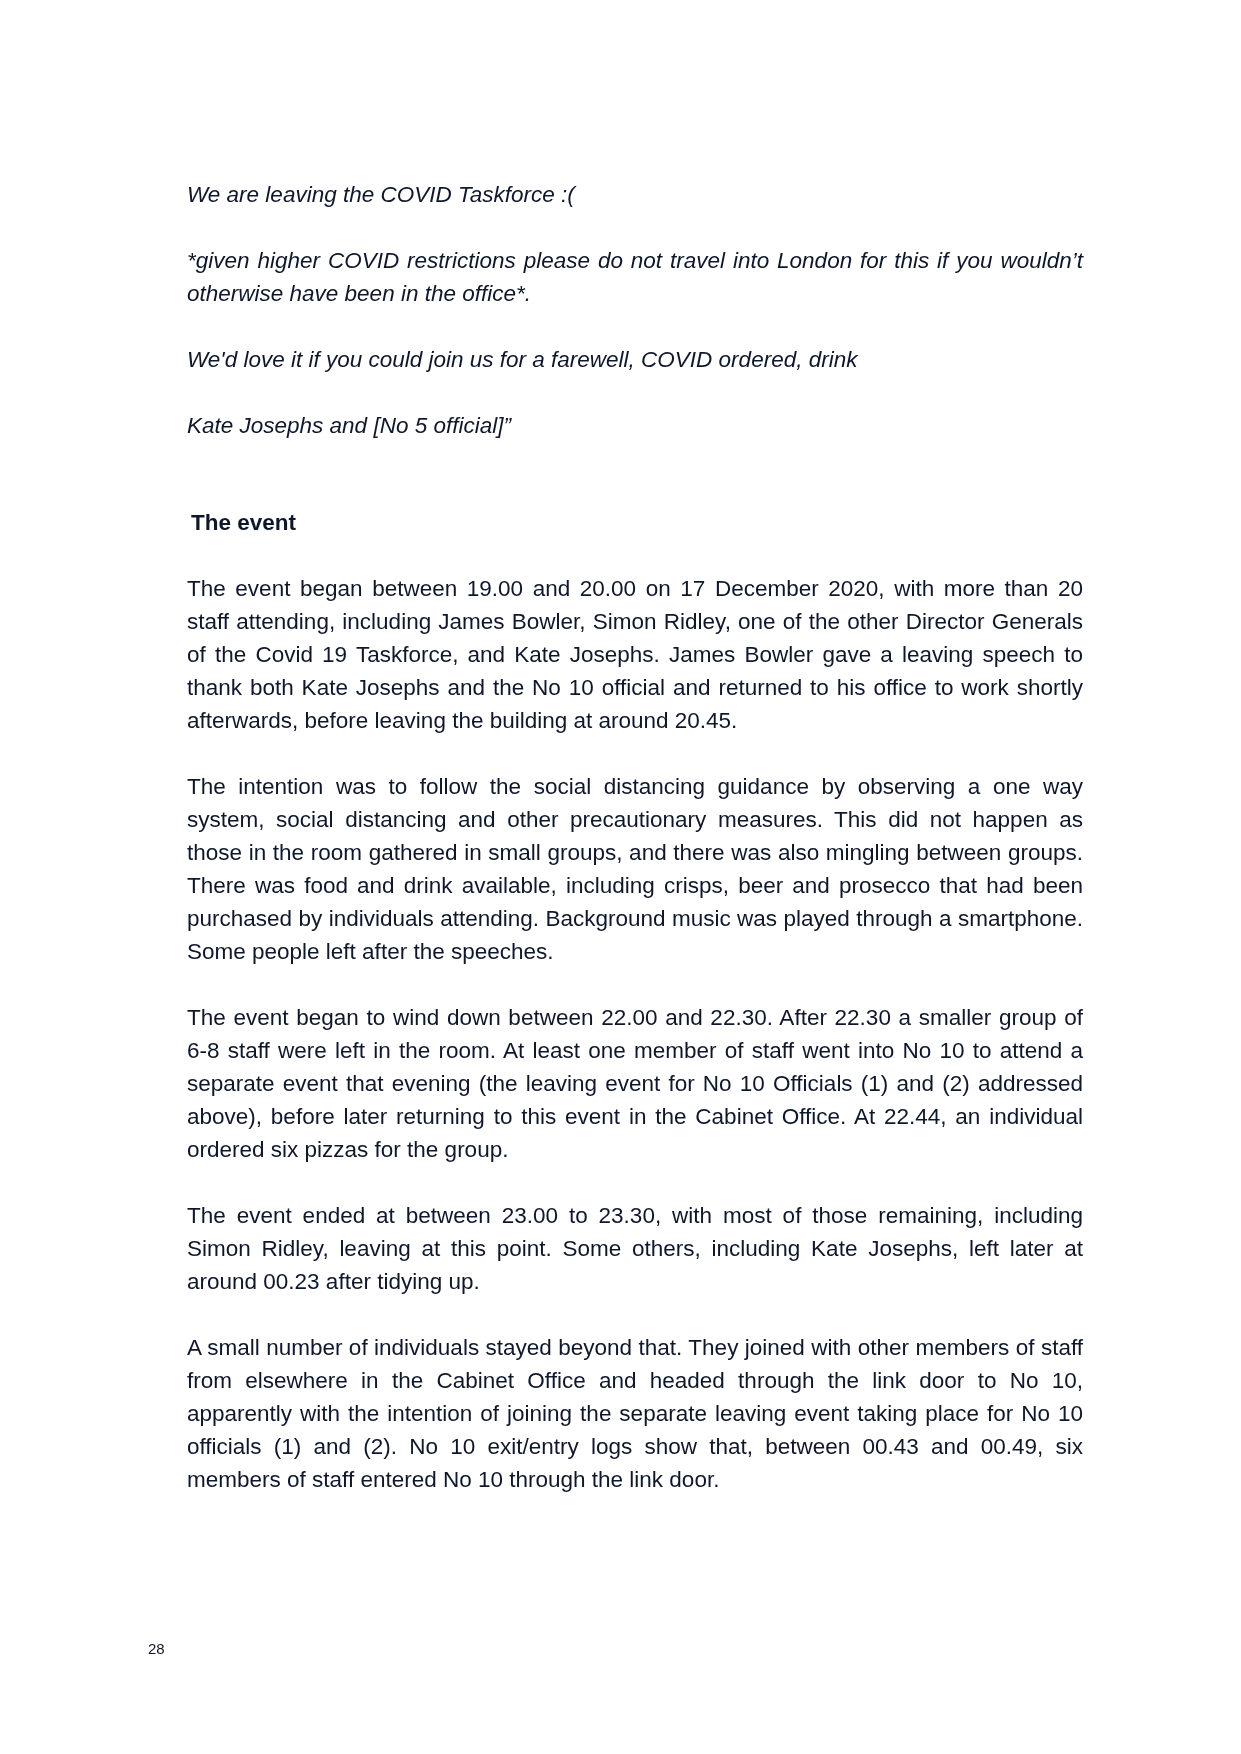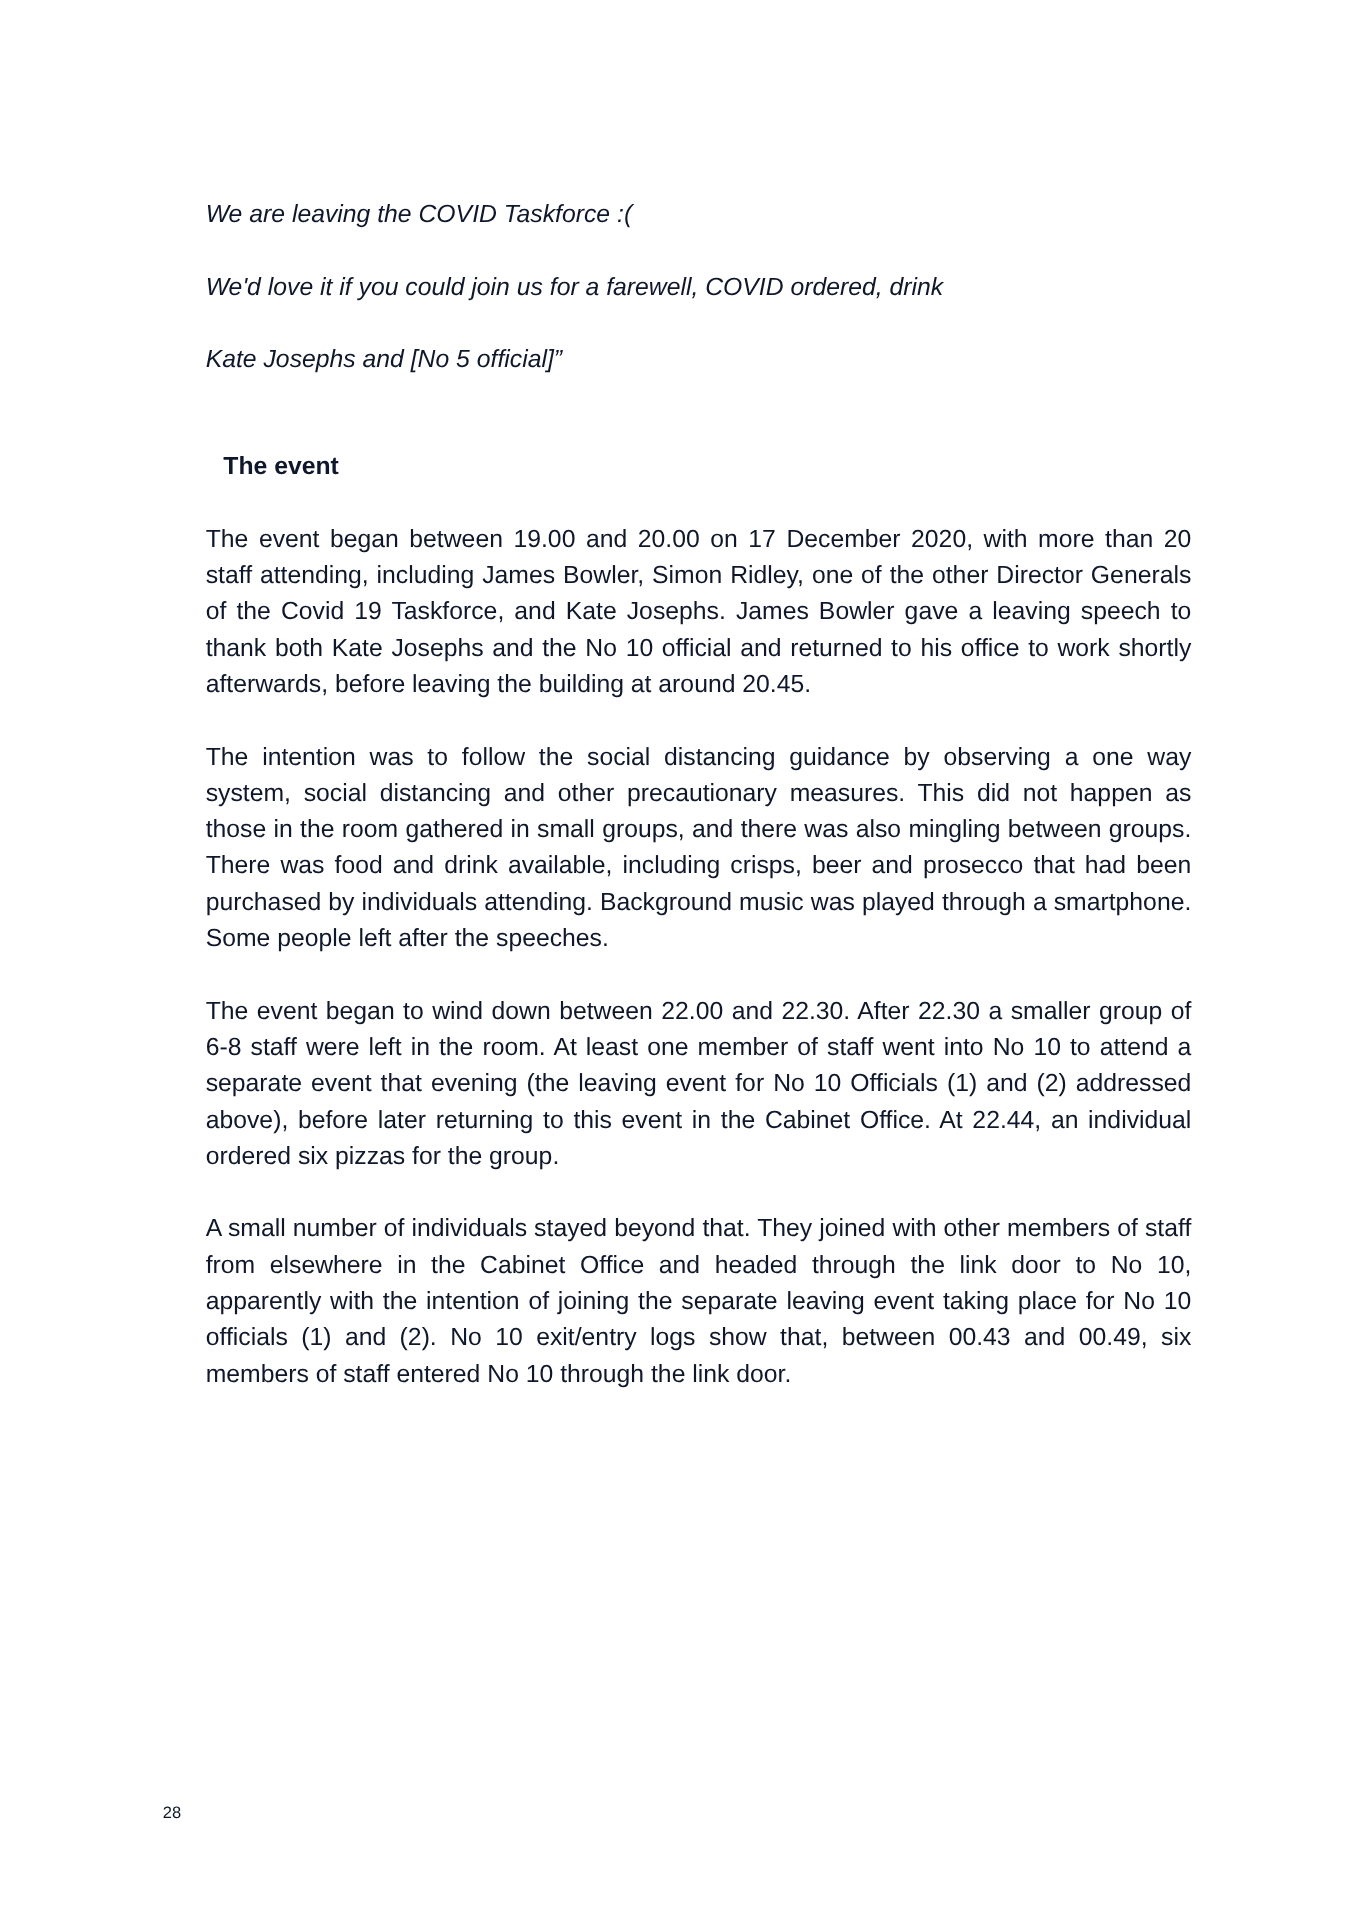--- a/index.html
+++ b/index.html
@@ -1,33 +1,35 @@
 <!DOCTYPE html>
 <html><head>
 <meta charset="utf-8">
 <style>
   html, body { margin: 0; padding: 0; background: #ffffff; }
   body { width: 1241px; height: 1754px; position: relative; overflow: hidden; }
   .page { position: absolute; left: 0; top: 0; width: 1241px; height: 1754px; background: #fff; color: #0f172a; font-family: "Liberation Sans", sans-serif; padding-left: 12px; }
   .content { position: absolute; left: 187px; top: 178px; width: 896px; font-size: 22.5px; line-height: 33px; }
   .para { margin: 0 0 33px 0; text-align: justify; }
   .italic { font-style: italic; }
-  .heading { font-weight: bold; margin: 64px 0 33px 16px; }
+  .heading { font-weight: bold; margin: 64px 0 33px 4px; }
   .pagenum { position: absolute; left: 148px; top: 1640px; font-size: 15px; font-family: "Liberation Sans", sans-serif; }
 </style>
 </head>
 <body>
 
 <div class="page">
   <div class="content">
     <p class="para italic">We are leaving the COVID Taskforce :(</p>
+    <p class="para italic">*given higher COVID restrictions please do not travel into London for this if you wouldn’t otherwise have been in the office*.</p>
     <p class="para italic">We'd love it if you could join us for a farewell, COVID ordered, drink</p>
     <p class="para italic">Kate Josephs and [No 5 official]”</p>
 
     <p class="heading">The event</p>
 
     <p class="para">The event began between 19.00 and 20.00 on 17 December 2020, with more than 20 staff attending, including James Bowler, Simon Ridley, one of the other Director Generals of the Covid 19 Taskforce, and Kate Josephs. James Bowler gave a leaving speech to thank both Kate Josephs and the No 10 official and returned to his office to work shortly afterwards, before leaving the building at around 20.45.</p>
     <p class="para">The intention was to follow the social distancing guidance by observing a one way system, social distancing and other precautionary measures. This did not happen as those in the room gathered in small groups, and there was also mingling between groups.  There was food and drink available, including crisps, beer and prosecco that had been purchased by individuals attending. Background music was played through a smartphone. Some people left after the speeches.</p>
     <p class="para">The event began to wind down between 22.00 and 22.30. After 22.30 a smaller group of 6-8 staff were left in the room. At least one member of staff went into No 10 to attend a separate event that evening (the leaving event for No 10 Officials (1) and (2) addressed above), before later returning to this event in the Cabinet Office. At 22.44, an individual ordered six pizzas for the group.</p>
+    <p class="para">The event ended at between 23.00 to 23.30, with most of those remaining, including Simon Ridley, leaving at this point.  Some others, including Kate Josephs, left later at around 00.23 after tidying up.</p>
     <p class="para">A small number of individuals stayed beyond that. They joined with other members of staff from elsewhere in the Cabinet Office and headed through the link door to No 10, apparently with the intention of joining the separate leaving event taking place for No 10 officials (1) and (2).  No 10 exit/entry logs show that, between 00.43 and 00.49, six members of staff entered No 10 through the link door.</p>
   </div>
   <div class="pagenum">28</div>
 </div>
 
 </body></html>

